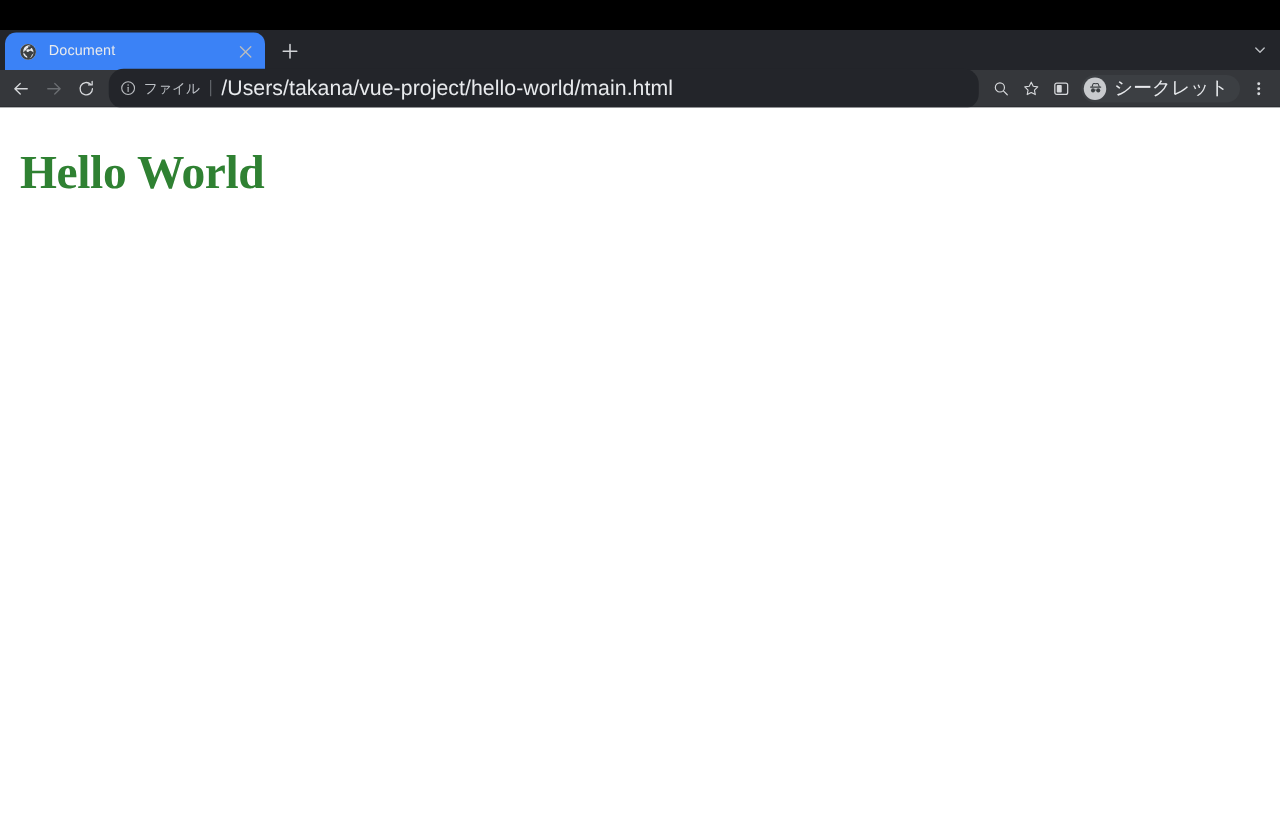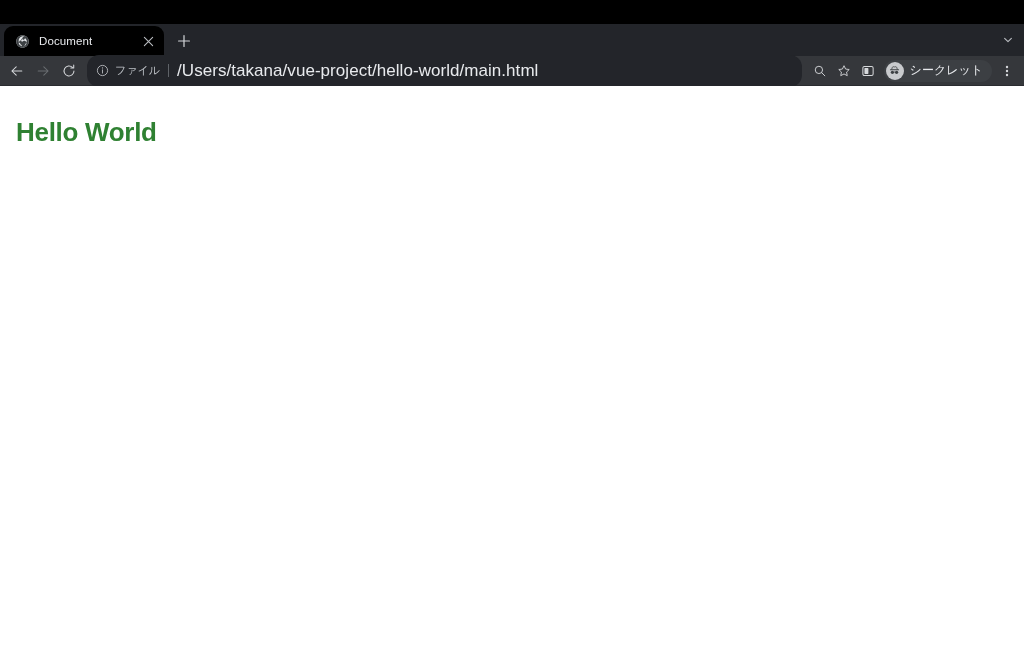--- a/index.html
+++ b/index.html
@@ -38,23 +38,23 @@
     height: 32px;
     flex: 0 0 32px;
     background: #23252a;
     display: flex;
     align-items: flex-end;
     position: relative;
     padding-left: 4px;
   }
 
   .tab {
-    width: 160px;
+    width: 208px;
     height: 30px;
-    background: #000000;
+    background: #3b82f6;
     border-radius: 9px 9px 0 0;
     display: flex;
     align-items: center;
     padding: 0 8px 0 10px;
     box-sizing: border-box;
     position: relative;
   }
 
   .tab-favicon {
     width: 16px;
@@ -215,21 +215,21 @@
     background: #c8cacd;
     display: flex;
     align-items: center;
     justify-content: center;
     flex: 0 0 18px;
     margin-right: 6px;
   }
 
   .profile-label {
     color: #e8eaed;
-    font-size: 12px;
+    font-size: 15px;
     white-space: nowrap;
   }
 
   .menu-btn {
     width: 22px;
     height: 24px;
     display: flex;
     align-items: center;
     justify-content: center;
     flex: 0 0 22px;
@@ -242,25 +242,25 @@
     background: #ffffff;
     position: relative;
     overflow: hidden;
   }
 
   .page-heading {
     margin: 0;
     position: absolute;
     left: 16px;
     top: 32px;
-    font-size: 26px;
+    font-size: 38px;
     font-weight: bold;
     line-height: 1.1;
     color: #2f8132;
-    font-family: Liberation Sans, sans-serif;
+    font-family: Liberation Serif, serif;
     letter-spacing: -0.3px;
   }
 
   svg { display: block; }
 </style>
 </head>
 <body>
 
 <div class="browser-window">
 

